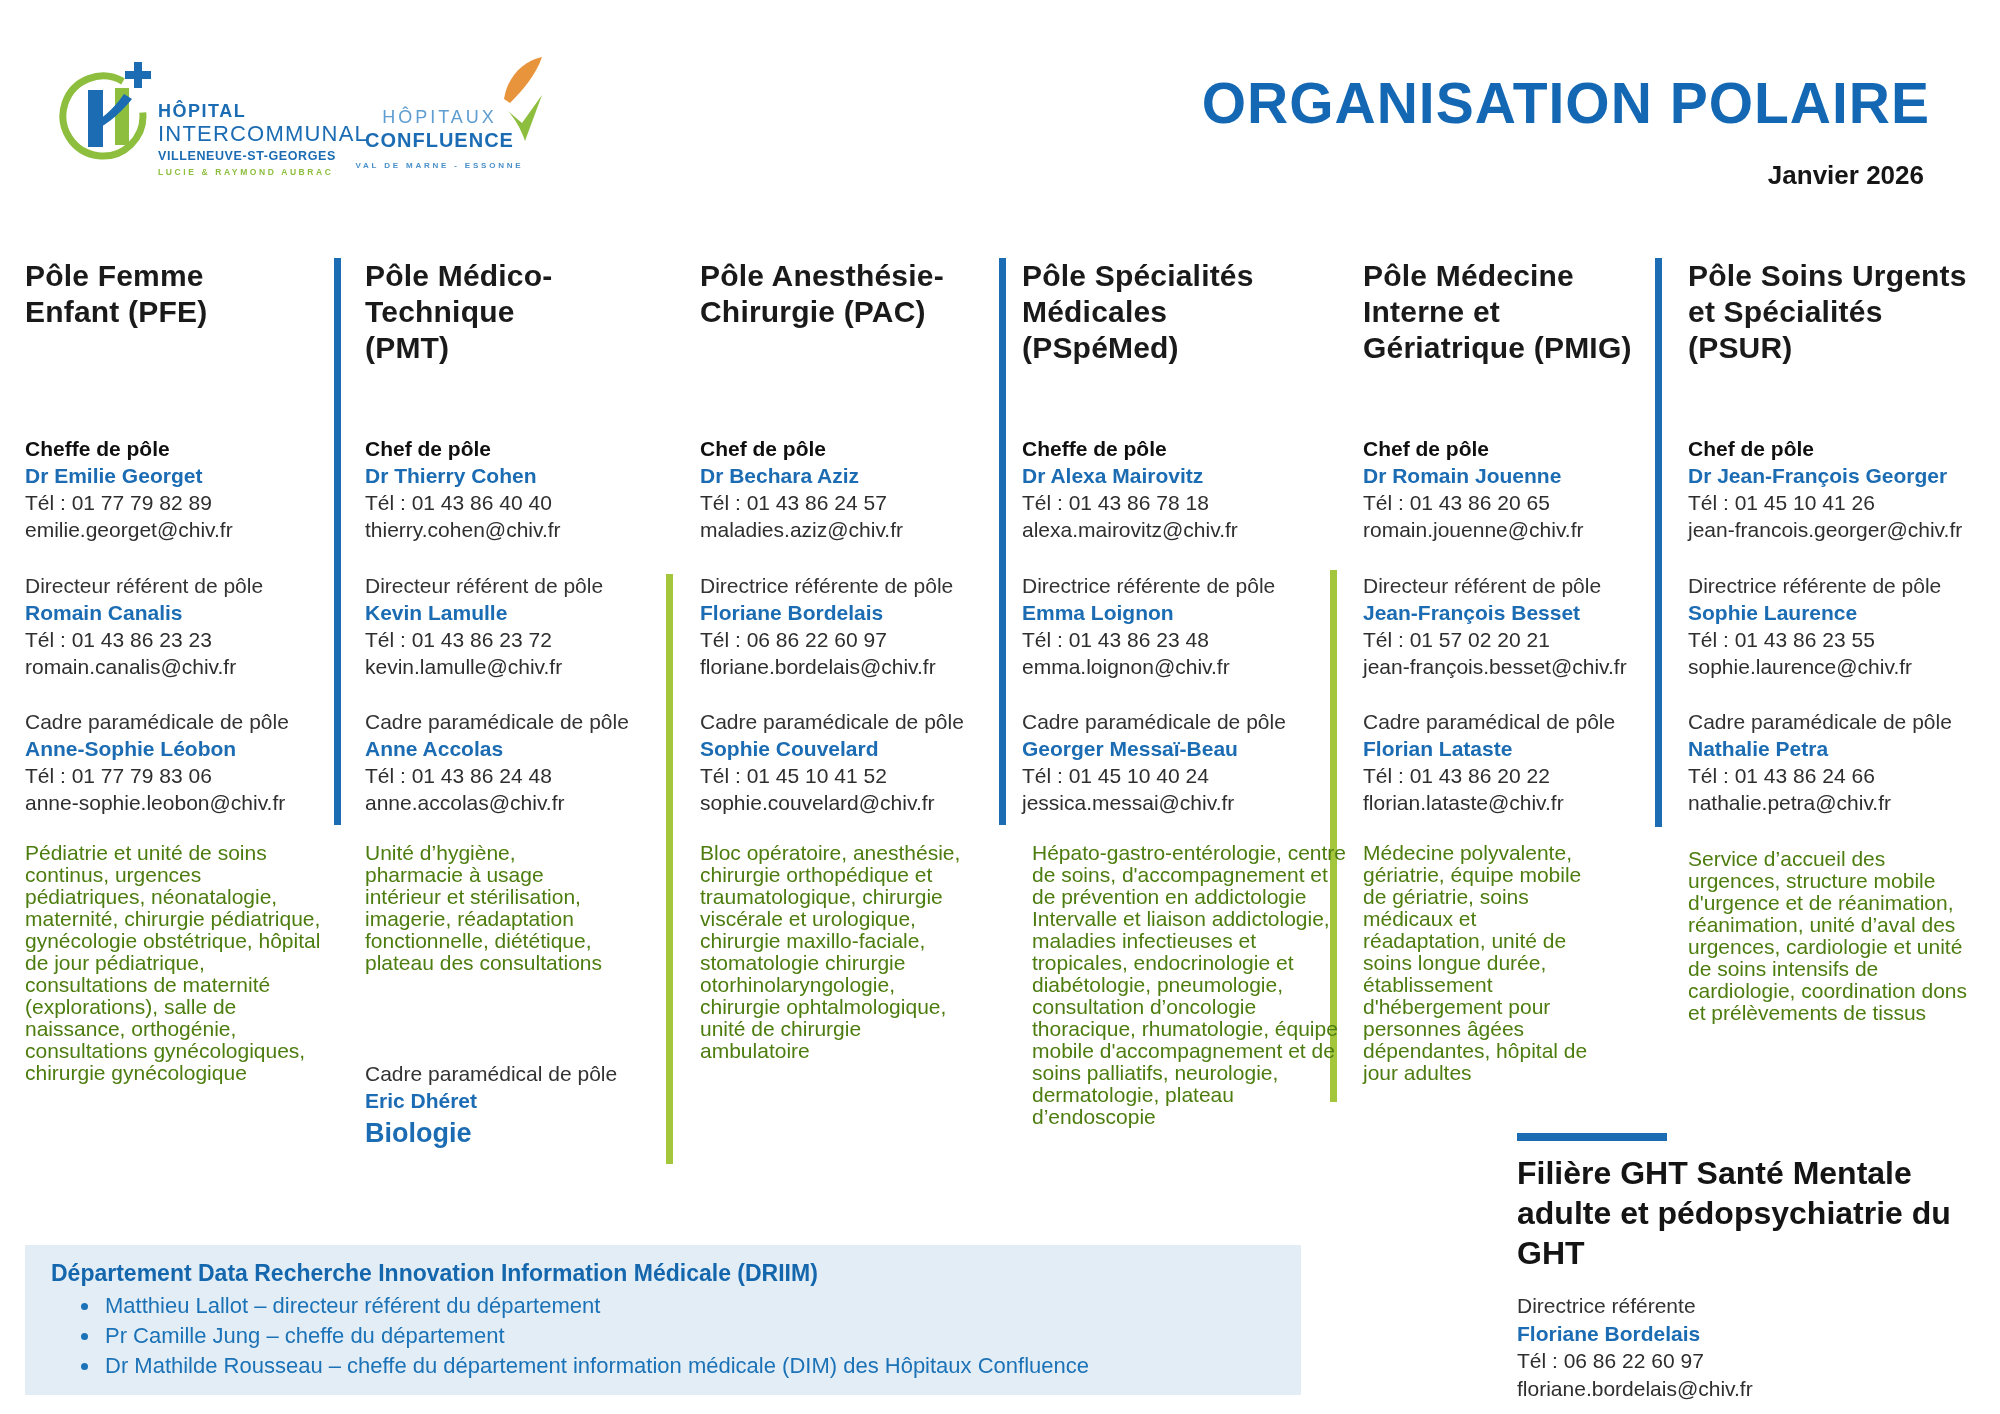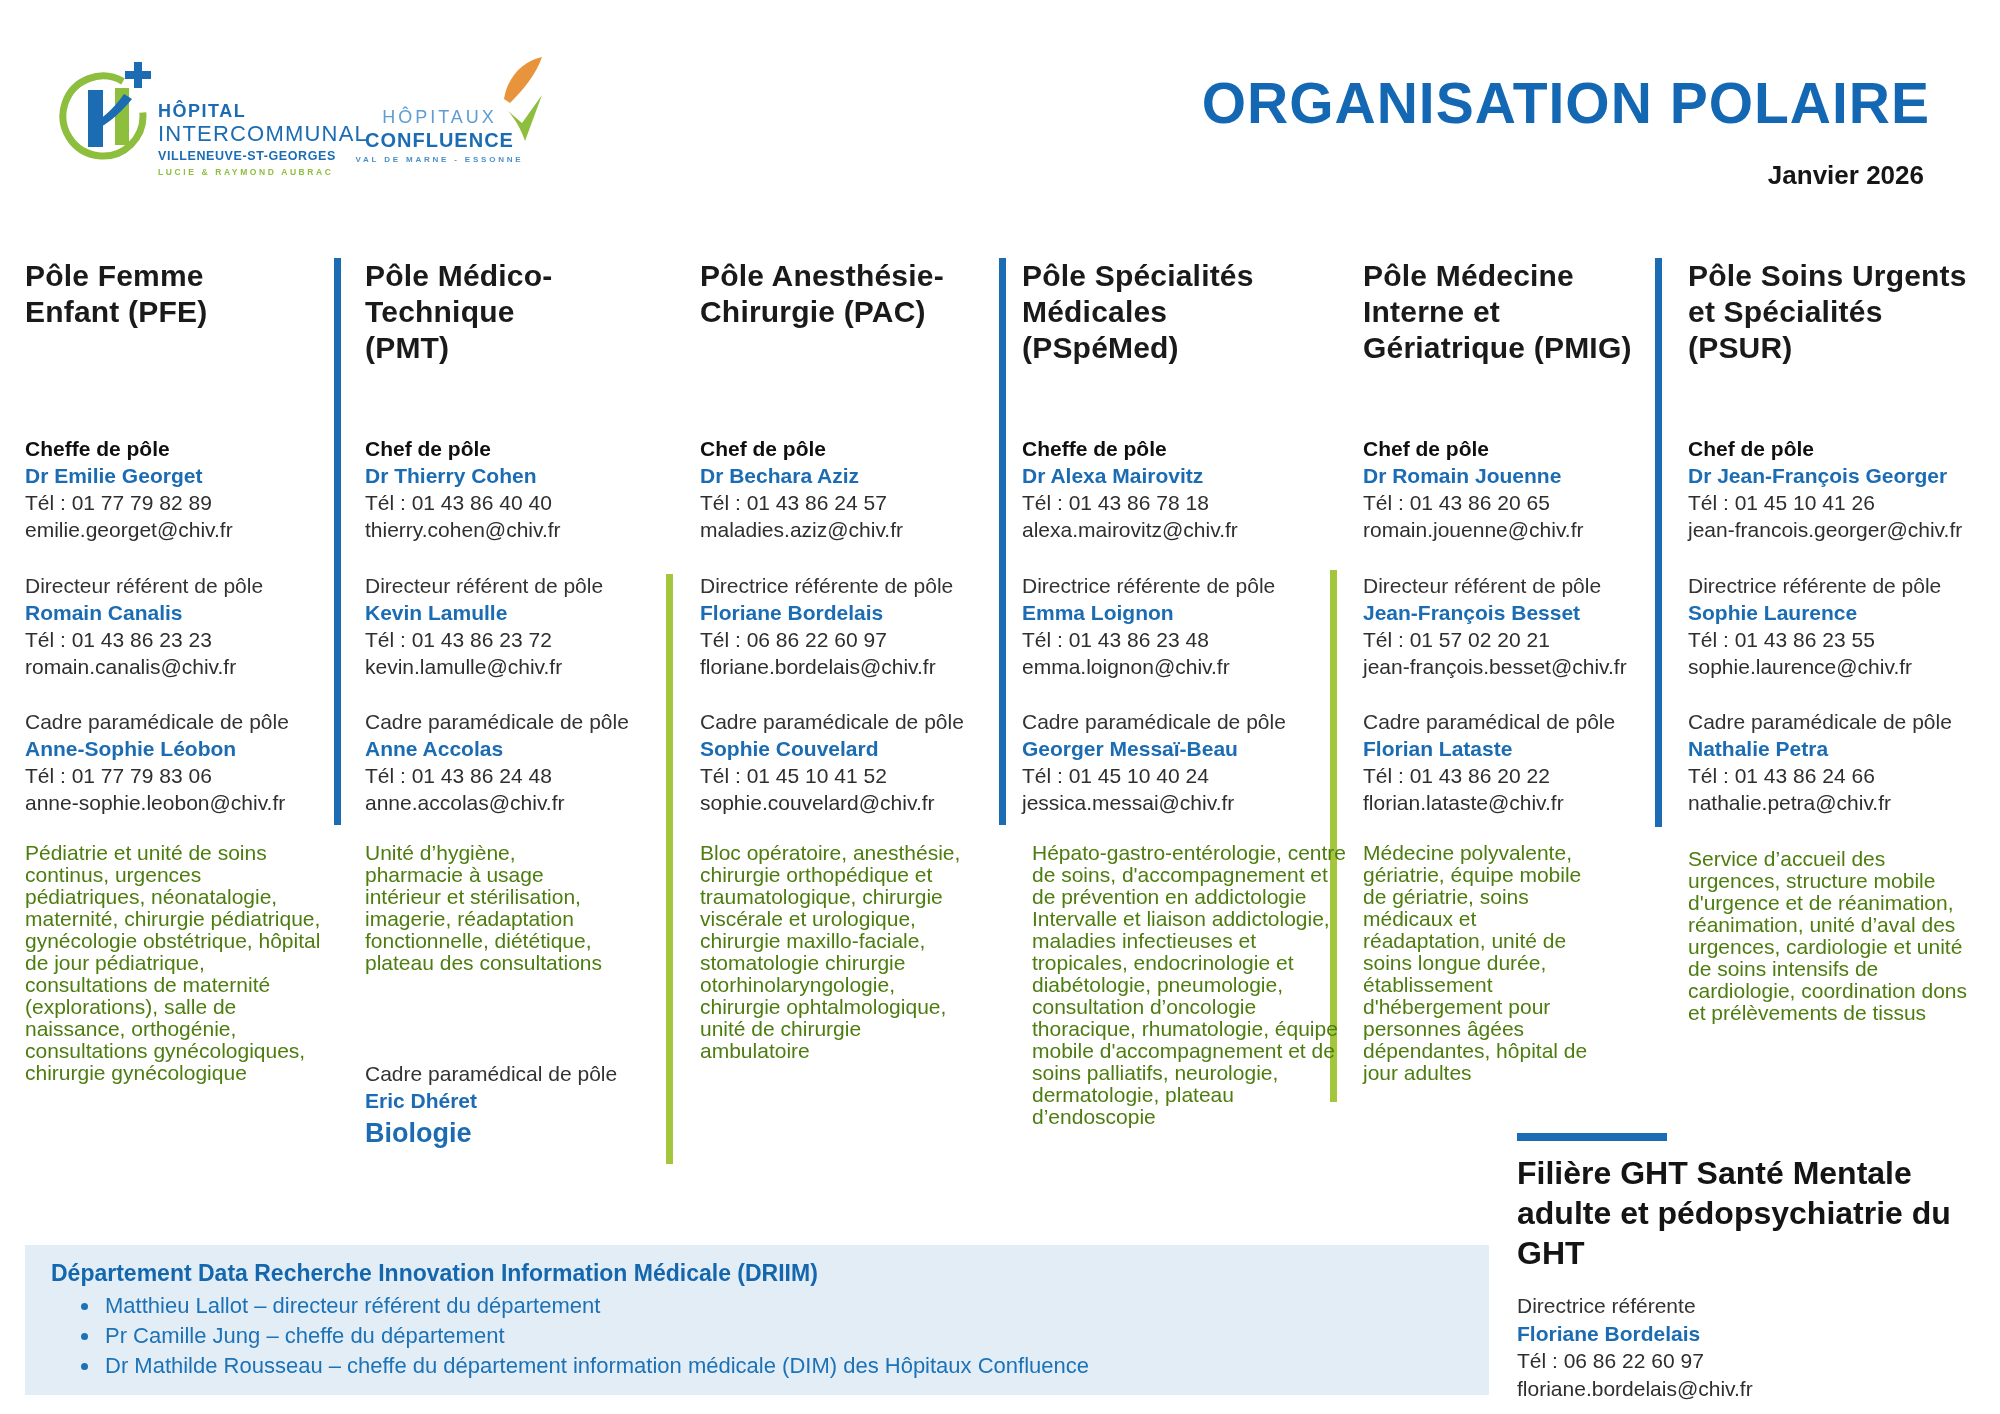--- a/index.html
+++ b/index.html
@@ -16,21 +16,21 @@
   .ll1{font-size:18px;font-weight:800;color:#1b6cb3;letter-spacing:1.5px;}
   .ll2{font-size:22px;font-weight:400;color:#1b6cb3;letter-spacing:1.2px;margin-top:3px;}
   .ll3{font-size:12.5px;font-weight:800;color:#1b6cb3;letter-spacing:0.6px;margin-top:5px;}
   .ll4{font-size:8.5px;font-weight:700;color:#8dbe3e;letter-spacing:2.6px;margin-top:5px;}
 
   .logo-right{position:absolute;left:352px;top:55px;width:180px;height:120px;}
   .logo-right svg{position:absolute;left:146px;top:2px;}
   .logo-right-text{position:absolute;left:0;top:53px;width:175px;text-align:center;line-height:1;}
   .lr1{font-size:18px;font-weight:400;color:#5e9dd1;letter-spacing:3px;}
   .lr2{font-size:20px;font-weight:800;color:#1b6cb3;letter-spacing:1px;margin-top:4px;}
-  .lr3{font-size:8px;font-weight:700;color:#4a90c8;letter-spacing:2.8px;margin-top:6px;}
+  .lr3{font-size:8px;font-weight:700;color:#4a90c8;letter-spacing:2.8px;margin-top:12px;}
 
   .main-title{position:absolute;right:70px;top:70px;font-size:57px;font-weight:800;
     color:#1468b3;letter-spacing:1px;white-space:nowrap;}
   .date{position:absolute;right:76px;top:160px;font-size:26px;font-weight:700;color:#161616;}
 
   
   .col{position:absolute;top:258px;width:312px;}
   .pole-title{margin:0;font-size:30px;line-height:36px;font-weight:800;color:#1a1a1a;
     white-space:pre-line;letter-spacing:0.2px;}
   .sec{position:absolute;left:0;width:316px;font-size:21px;line-height:27px;color:#2e2e2e;}
@@ -42,21 +42,21 @@
   .cadre2{top:802px;}
   .specialty{position:absolute;top:860px;font-size:27px;font-weight:800;color:#1b6cb3;}
 
   
   .vdiv{position:absolute;width:7px;}
   .vdiv.blue{background:#1b6cb3;}
   .vdiv.green{background:#a3c63c;}
   .hline{position:absolute;left:1517px;top:1133px;width:150px;height:8px;background:#1b6cb3;}
 
   
-  .driim{position:absolute;left:25px;top:1245px;width:1464px;height:150px;background:#e3edf6;}
+  .driim{position:absolute;left:25px;top:1245px;width:1276px;height:150px;background:#e3edf6;}
   .driim-title{margin:15px 0 4px 26px;font-size:23px;font-weight:700;color:#1467ad;}
   .driim ul{margin:2px 0 0 0;padding-left:52px;color:#1b72b6;font-size:22px;line-height:30px;}
   .driim li{padding-left:4px;margin-left:24px;}
 
   
   .filiere-title{position:absolute;left:1517px;top:1153px;width:478px;margin:0;
     font-size:32px;line-height:40px;font-weight:800;color:#141414;}
   .filiere-contact{position:absolute;left:1517px;top:1292px;font-size:21px;line-height:27.5px;color:#2e2e2e;}
 </style>
 </head>

